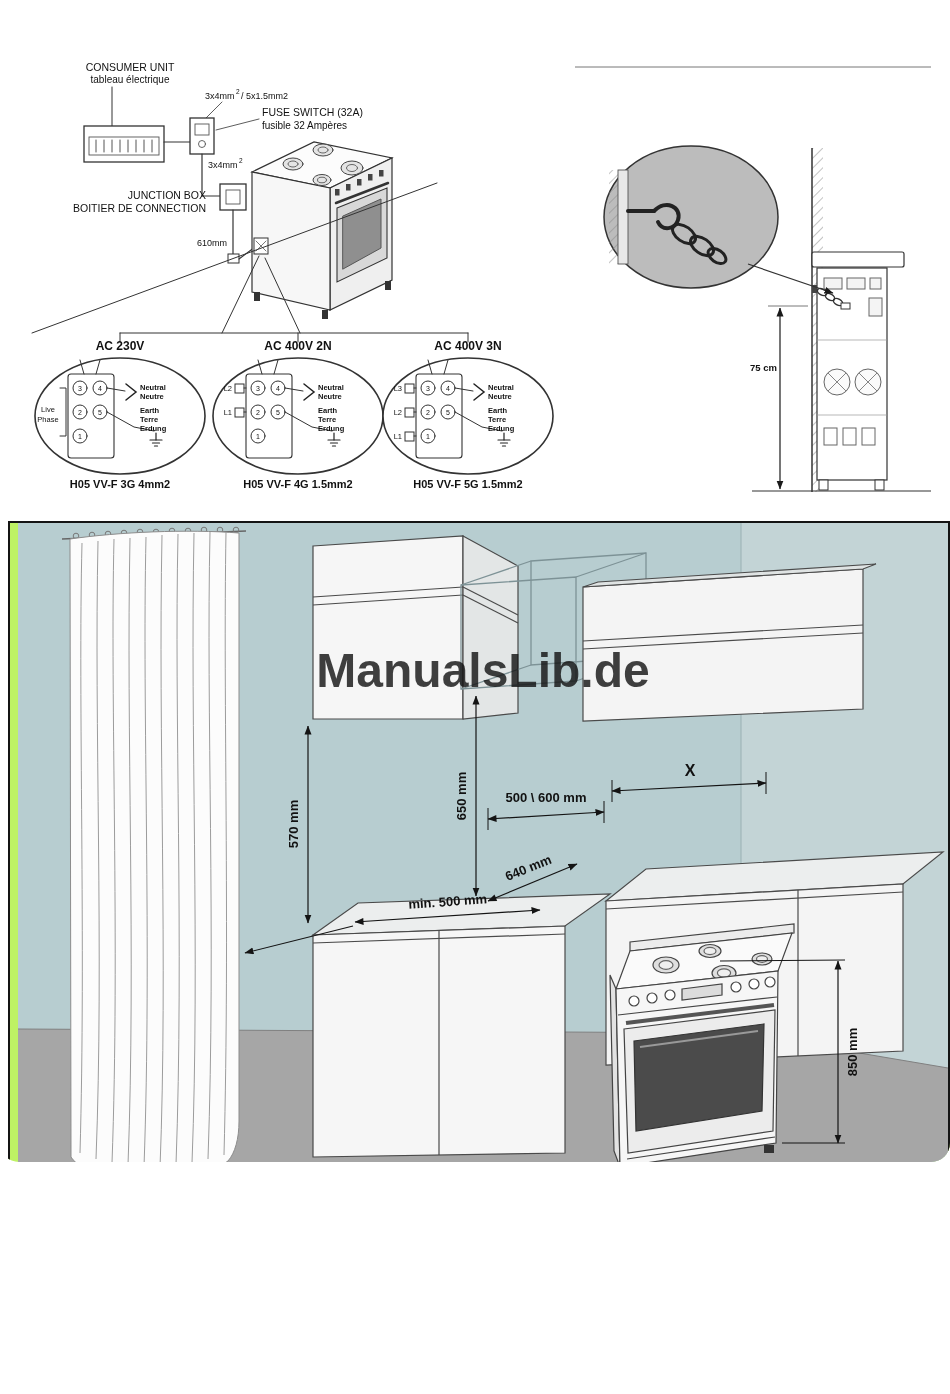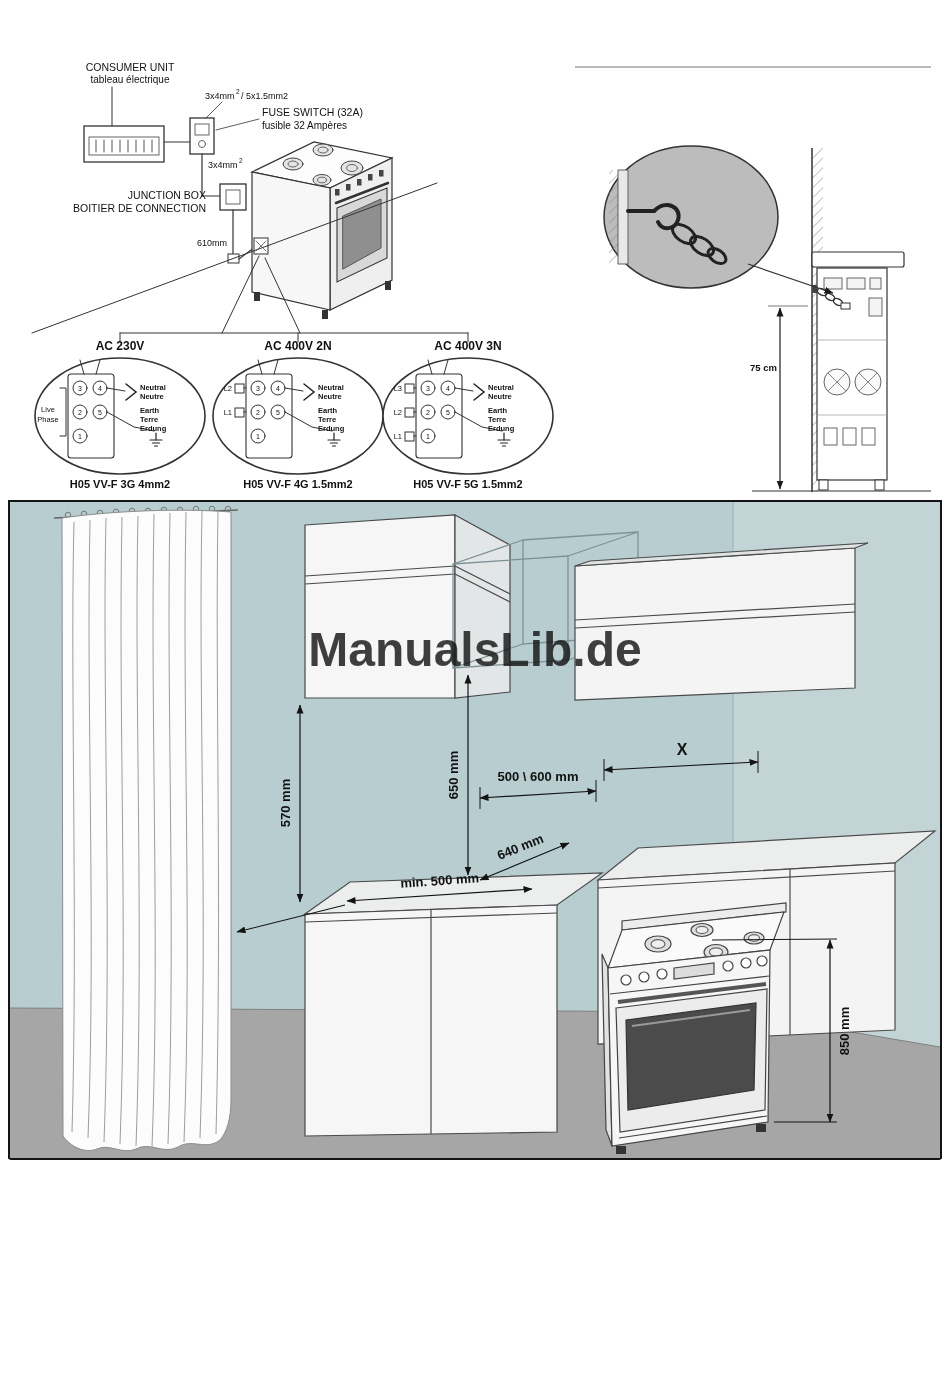--- a/index.html
+++ b/index.html
@@ -1,19 +1,19 @@
 <!DOCTYPE html>
 <html><head>
 <meta charset="utf-8">
 <style>
   html,body{margin:0;padding:0;background:#ffffff;}
   .page{position:relative;width:950px;height:1162px;background:#ffffff;overflow:hidden;font-family:"Liberation Sans",sans-serif;border-radius:19px;}
   svg text{font-family:"Liberation Sans","DejaVu Sans",sans-serif;fill:#111;}
   .top-strip{position:absolute;left:0;top:0;}
-  .kitchen-frame{position:absolute;left:8px;top:500px;width:930px;height:656px;border:2px solid #141414;background:#bef264;}
+  .kitchen-frame{position:absolute;left:8px;top:521px;width:930px;height:656px;border:2px solid #141414;background:#bef264;padding-left:8px;}
   .kitchen-frame svg{display:block;}
   .artifact{position:absolute;left:5px;top:1363px;width:13px;height:11px;background:#a8c6e6;}
 </style>
 </head>
 <body>
 
 <div class="page">
 
 <svg class="top-strip" width="950" height="500" viewBox="0 0 950 500">
   <defs>

